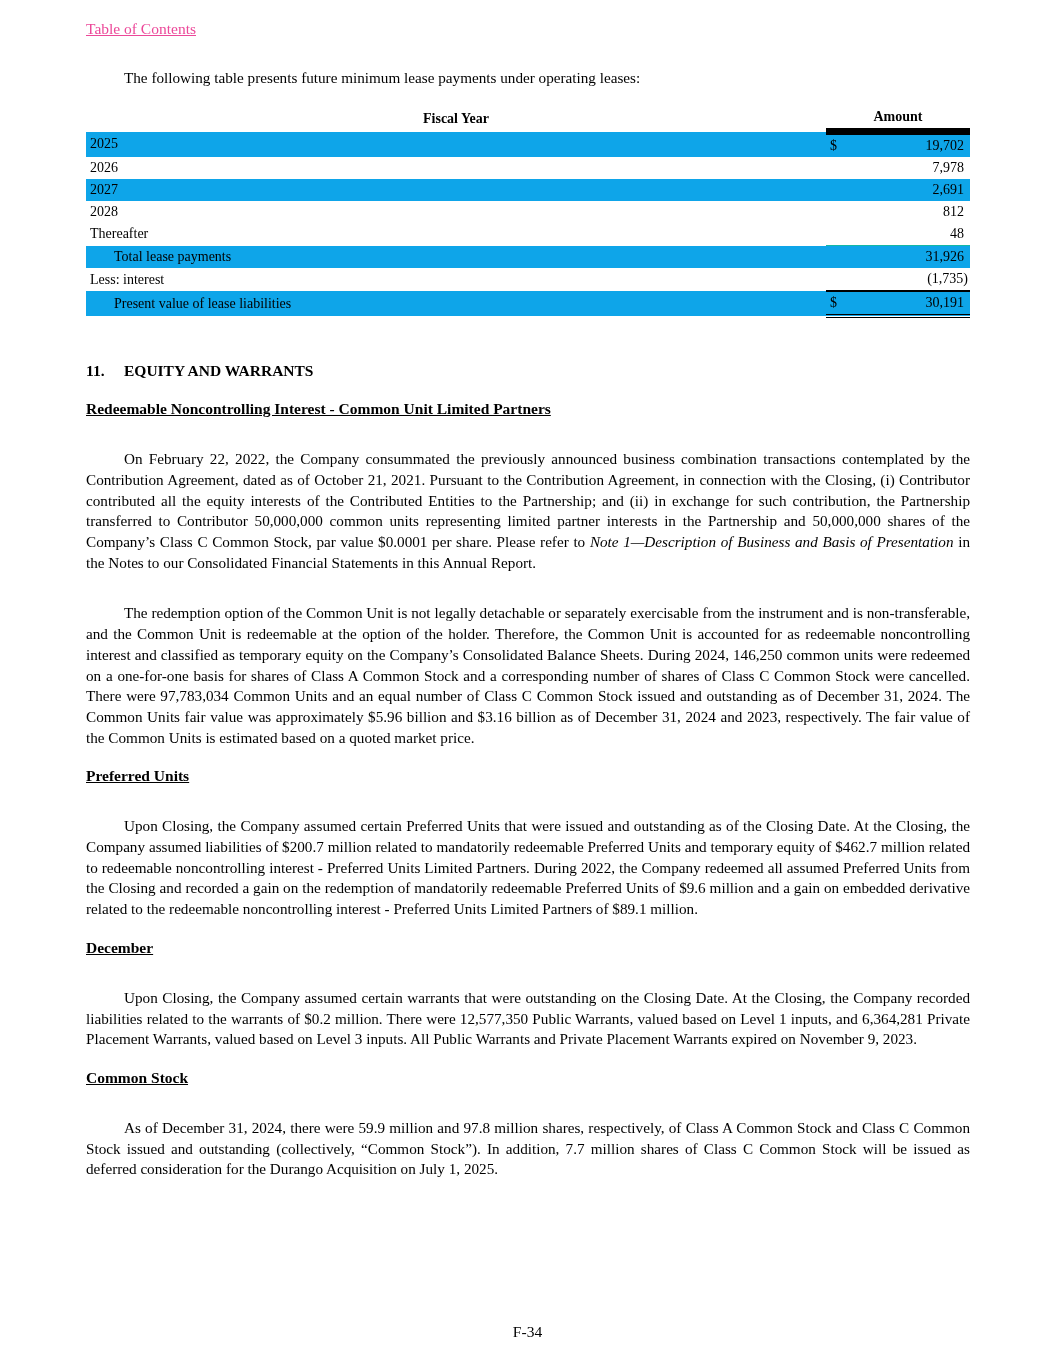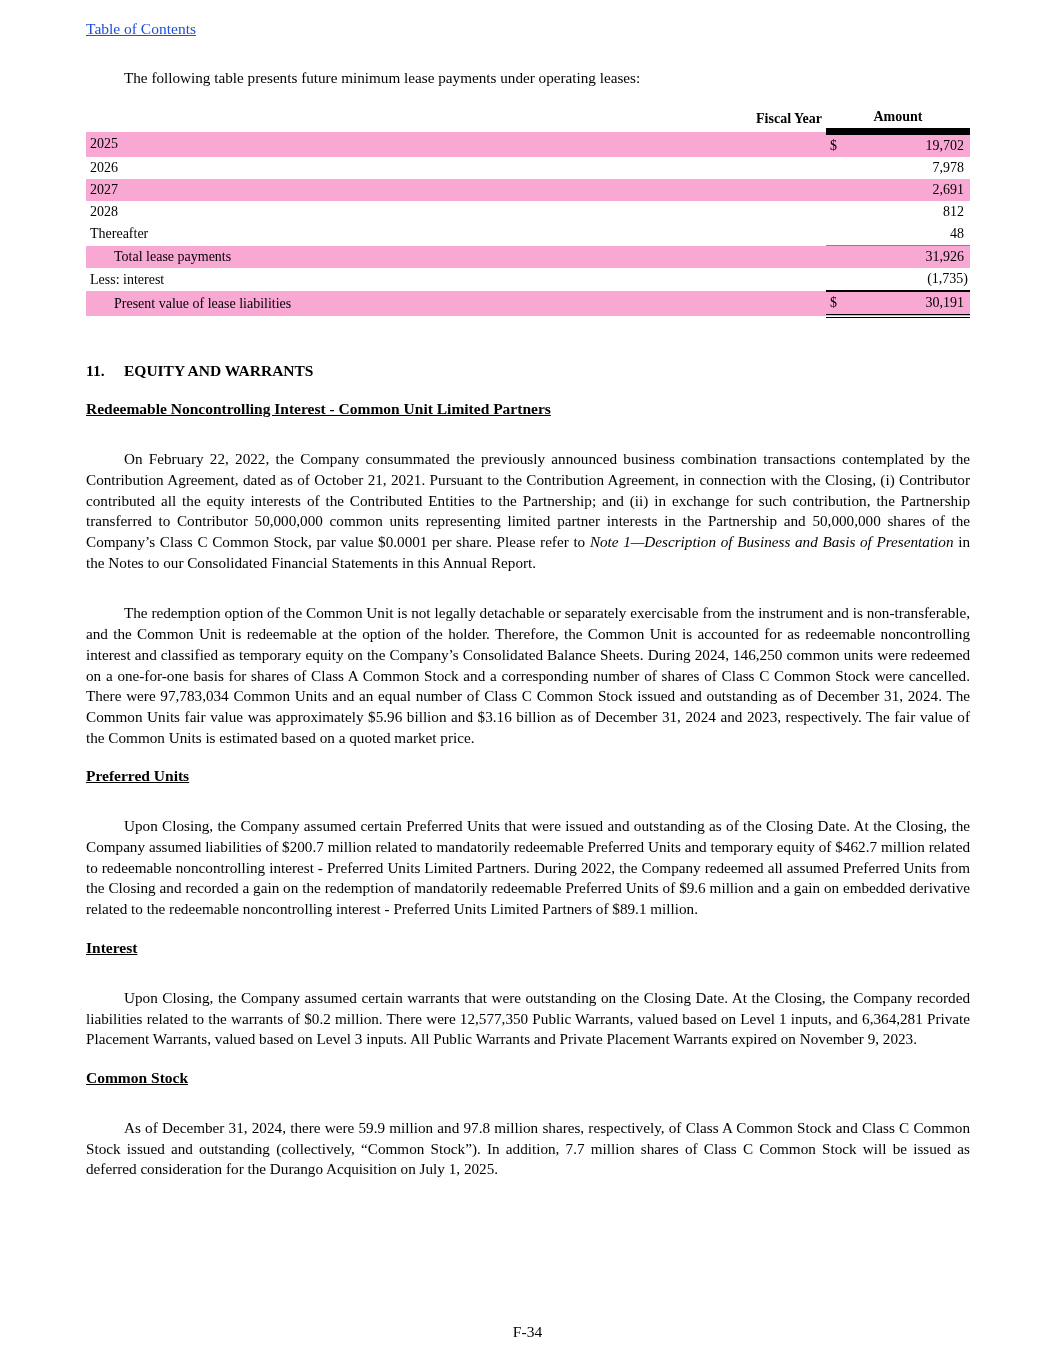--- a/index.html
+++ b/index.html
@@ -2,29 +2,29 @@
 <html><head>
 <meta charset="utf-8">
 <style>
   html, body { margin: 0; padding: 0; background: #ffffff; }
   body {
     width: 1055px; height: 1365px; position: relative; overflow: hidden;
     font-family: "Liberation Serif", "DejaVu Serif", serif;
     color: #000; font-size: 15.2px; line-height: 20.7px;
   }
   .page { position: absolute; left: 86px; top: 19px; width: 884px; }
-  a.toc-link { color: #1d4ed8; display: block; font-size: 15.5px; line-height: 20.5px; }
+  a.toc-link { color: #ec4899; display: block; font-size: 15.5px; line-height: 20.5px; }
   p { margin: 0; }
   .intro { margin-top: 28px; text-indent: 38px; }
   table.lease { border-collapse: collapse; width: 884px; margin-top: 18px; font-size: 14px; }
   table.lease td { padding: 0 4px; height: 22px; line-height: 22px; }
-  .th-fy { font-weight: bold; text-align: right; padding-left: 4px !important; }
+  .th-fy { font-weight: bold; text-align: center; padding-left: 4px !important; }
   .th-amt { font-weight: bold; text-align: center; border-bottom: 7px solid #000000; }
   .th-sub { font-weight: bold; text-align: center; }
-  tr.shaded td.c { background: #f9a8d4; }
+  tr.shaded td.c { background: #0ea5e9; }
   td.label { text-align: left; }
   td.label.indent { padding-left: 28px !important; }
   td.dollar { width: 14px; text-align: left; padding-left: 4px !important; }
   td.val { width: 112px; text-align: right; padding-right: 6px !important; }
   td.val.paren { padding-right: 2px !important; }
   .topline td.dollar, .topline td.val { border-top: 1px solid #14b8a6; }
   .lastline td.dollar, .lastline td.val { border-top: 2px solid #000; border-bottom: 4px double #000; }
   h2.section { font-size: 15.5px; font-weight: bold; margin: 43px 0 0 0; line-height: 20px; }
   h2.section .num { display: inline-block; width: 38px; }
   h3.sub { font-size: 15.5px; font-weight: bold; text-decoration: underline; margin: 18px 0 0 0; line-height: 20px; }
@@ -90,20 +90,20 @@
 
   <h2 class="section"><span class="num">11.</span><span>EQUITY AND WARRANTS</span></h2>
 
   <h3 class="sub">Redeemable Noncontrolling Interest - Common Unit Limited Partners</h3>
   <p class="body-p"><span>On February 22, 2022, the Company consummated the previously announced business combination transactions contemplated by the Contribution Agreement, dated as of October 21, 2021. Pursuant to the Contribution Agreement, in connection with the Closing, (i) Contributor contributed all the equity interests of the Contributed Entities to the Partnership; and (ii) in exchange for such contribution, the Partnership transferred to Contributor 50,000,000 common units representing limited partner interests in the Partnership and 50,000,000 shares of the Company’s Class C Common Stock, par value $0.0001 per share. Please refer to </span><em>Note 1—Description of Business and Basis of Presentation</em><span> in the Notes to our Consolidated Financial Statements in this Annual Report.</span></p>
   <p class="body-p">The redemption option of the Common Unit is not legally detachable or separately exercisable from the instrument and is non-transferable, and the Common Unit is redeemable at the option of the holder. Therefore, the Common Unit is accounted for as redeemable noncontrolling interest and classified as temporary equity on the Company’s Consolidated Balance Sheets. During 2024, 146,250 common units were redeemed on a one-for-one basis for shares of Class A Common Stock and a corresponding number of shares of Class C Common Stock were cancelled. There were 97,783,034 Common Units and an equal number of Class C Common Stock issued and outstanding as of December 31, 2024. The Common Units fair value was approximately $5.96 billion and $3.16 billion as of December 31, 2024 and 2023, respectively. The fair value of the Common Units is estimated based on a quoted market price.</p>
 
   <h3 class="sub">Preferred Units</h3>
   <p class="body-p">Upon Closing, the Company assumed certain Preferred Units that were issued and outstanding as of the Closing Date. At the Closing, the Company assumed liabilities of $200.7 million related to mandatorily redeemable Preferred Units and temporary equity of $462.7 million related to redeemable noncontrolling interest - Preferred Units Limited Partners. During 2022, the Company redeemed all assumed Preferred Units from the Closing and recorded a gain on the redemption of mandatorily redeemable Preferred Units of $9.6 million and a gain on embedded derivative related to the redeemable noncontrolling interest - Preferred Units Limited Partners of $89.1 million.</p>
 
-  <h3 class="sub">Interest</h3>
+  <h3 class="sub">December</h3>
   <p class="body-p">Upon Closing, the Company assumed certain warrants that were outstanding on the Closing Date. At the Closing, the Company recorded liabilities related to the warrants of $0.2 million. There were 12,577,350 Public Warrants, valued based on Level 1 inputs, and 6,364,281 Private Placement Warrants, valued based on Level 3 inputs. All Public Warrants and Private Placement Warrants expired on November 9, 2023.</p>
 
   <h3 class="sub">Common Stock</h3>
   <p class="body-p">As of December 31, 2024, there were 59.9 million and 97.8 million shares, respectively, of Class A Common Stock and Class C Common Stock issued and outstanding (collectively, “Common Stock”). In addition, 7.7 million shares of Class C Common Stock will be issued as deferred consideration for the Durango Acquisition on July 1, 2025.</p>
 </div>
 
 <div class="footer">F-34</div>
 
 </body></html>

